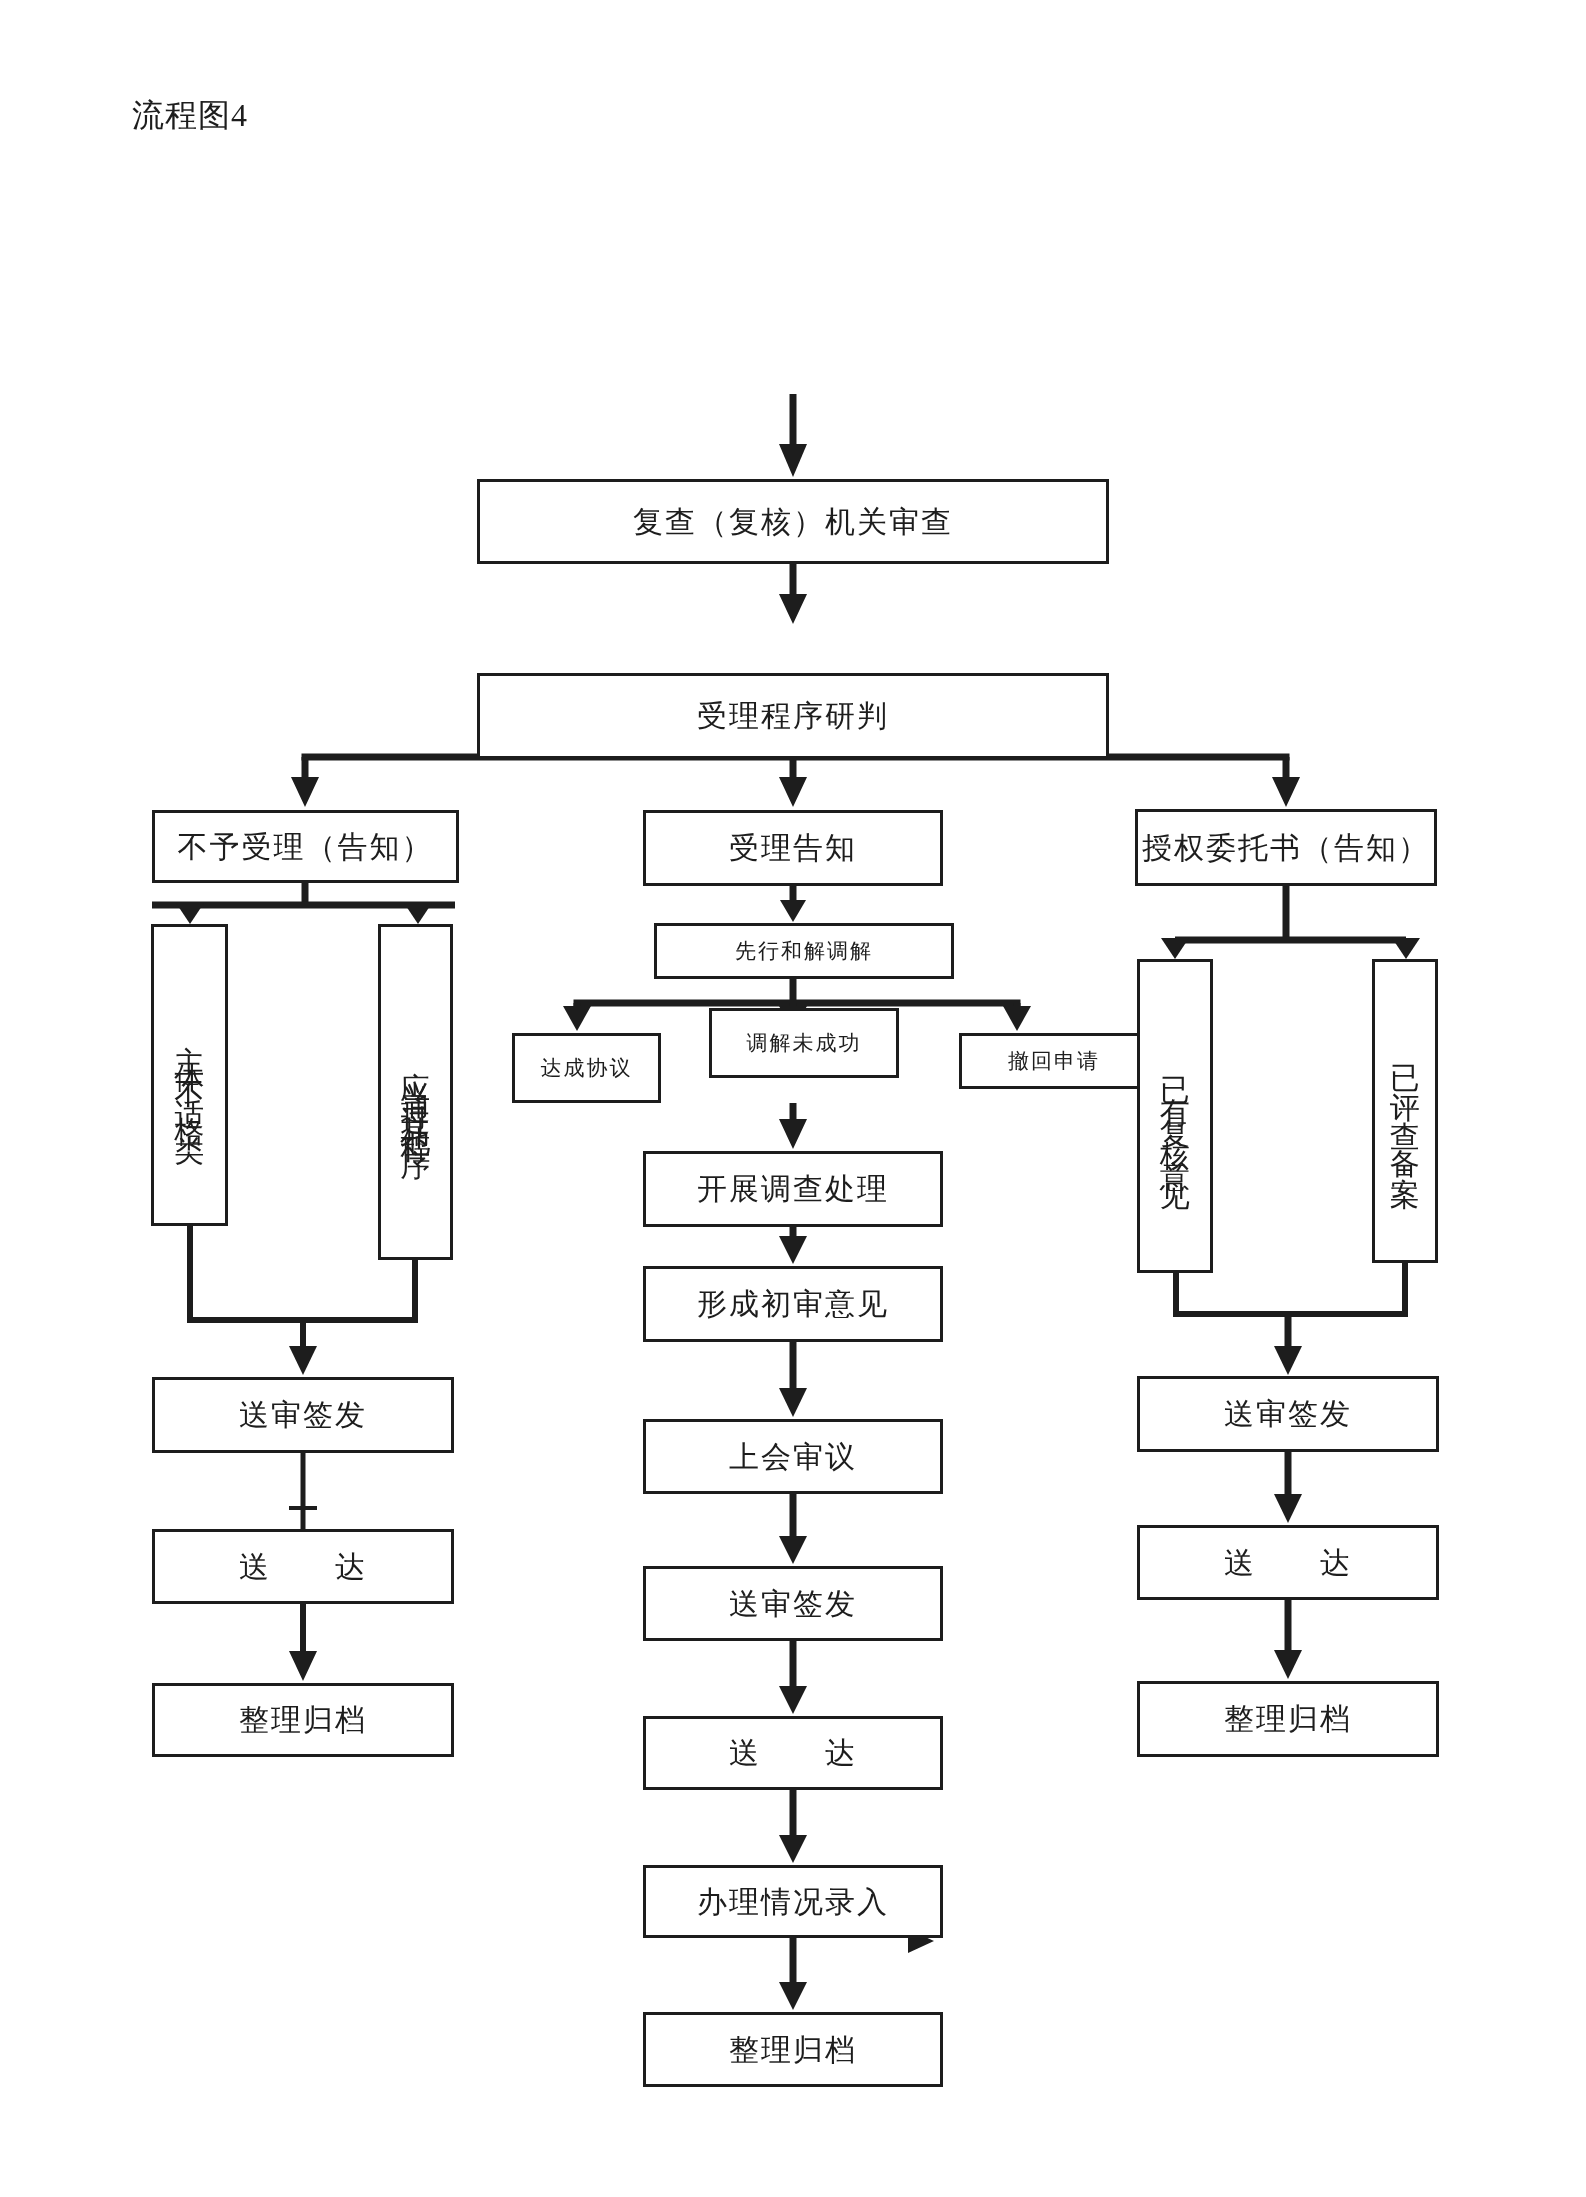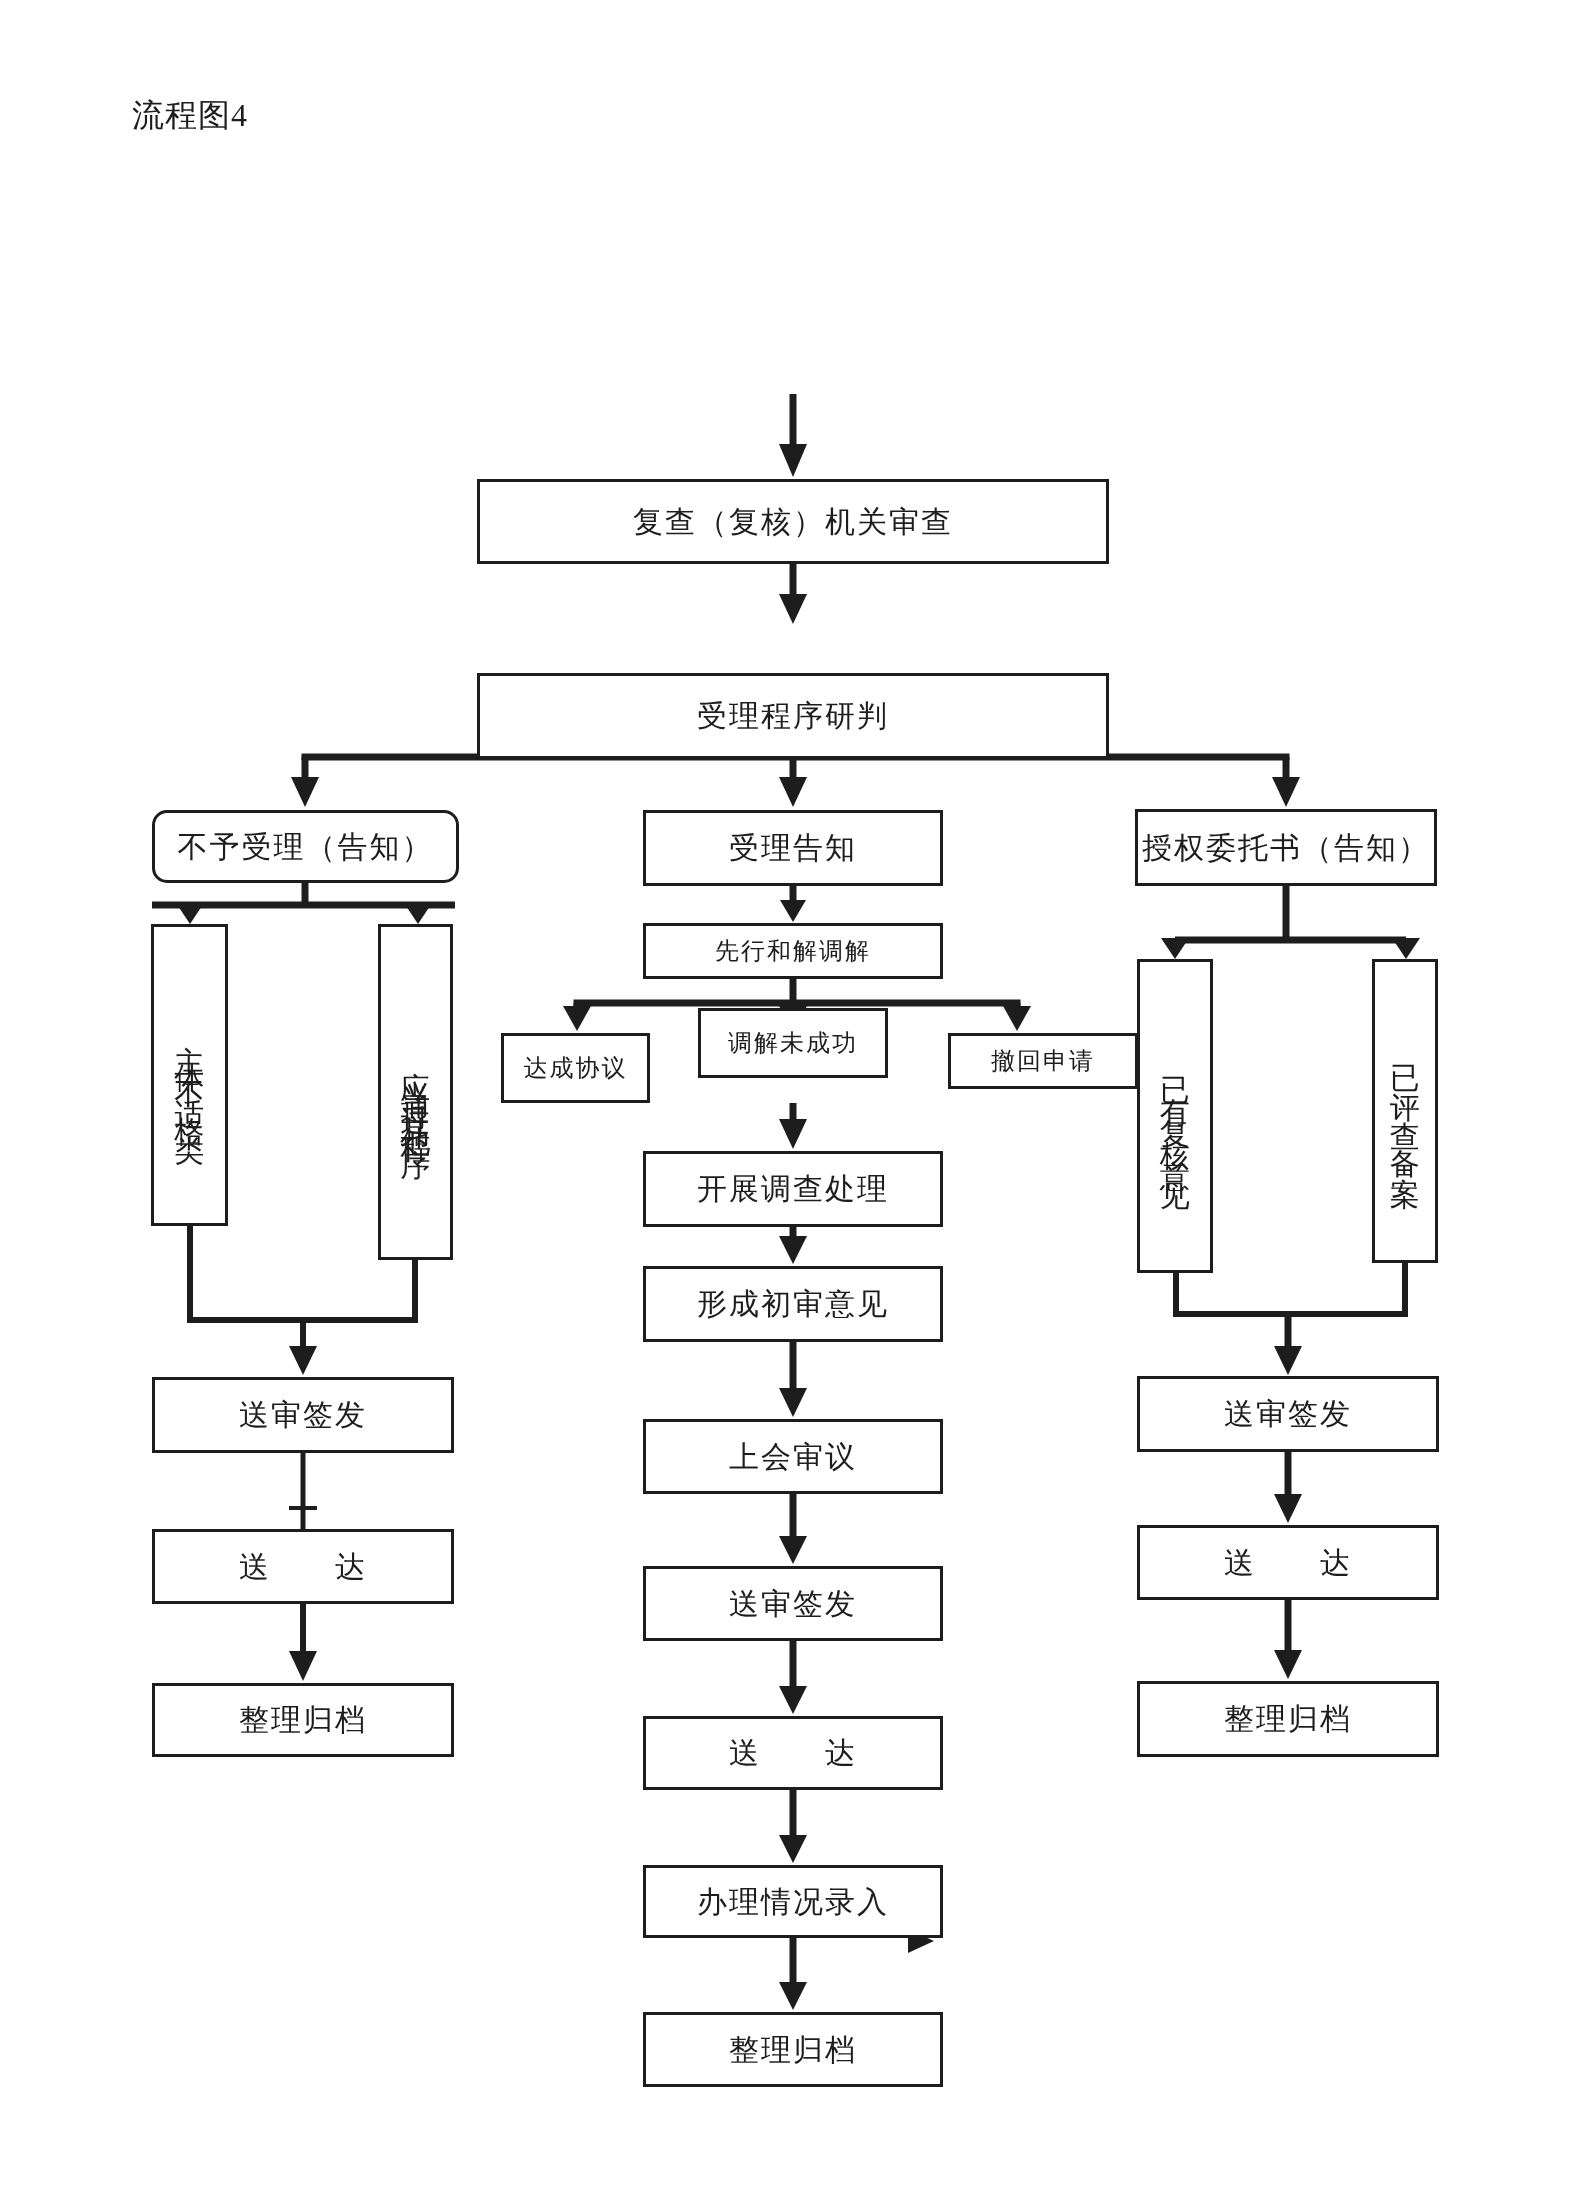--- a/index.html
+++ b/index.html
@@ -34,21 +34,21 @@
     display:flex;align-items:center;justify-content:center;
     font-size:30px;letter-spacing:2px;
     text-align:center;line-height:1.25;
   }
   .box.thin{border-width:2px;}
   .box .l1{font-size:25px;letter-spacing:2px;}
   .box .l2{
     font-family:"Liberation Serif","DejaVu Serif",serif;
     font-weight:700;font-size:21px;letter-spacing:0;margin-top:4px;
   }
-  .box.small{font-size:24px;}
+  .box.small{font-size:21px;margin-left:11px;}
   .vbox{
     writing-mode:vertical-rl;
     text-orientation:upright;
   }
   .vbox.sp18{letter-spacing:18px;}
   .vbox.sp11{letter-spacing:11px;}
   .vbox.sp21{letter-spacing:21px;}
   .vbox.sp28{letter-spacing:28px;}
 </style>
 </head>
@@ -185,21 +185,21 @@
     </g>
   </svg>
 
   <div class="corner-label">流程图4</div>
 
 
   <div class="box" style="left:477px;top:479px;width:632px;height:85px;">复查（复核）机关审查</div>
 
   <div class="box" style="left:477px;top:626px;width:632px;height:86px;margin-top:47px;">受理程序研判</div>
 
-  <div class="box" style="left:152px;top:810px;width:307px;height:73px;border-radius:15px;">不予受理（告知）</div>
+  <div class="box" style="left:152px;top:810px;width:307px;height:73px;">不予受理（告知）</div>
 
   <div class="box" style="left:643px;top:810px;width:300px;height:76px;">受理告知</div>
 
   <div class="box" style="left:1135px;top:809px;width:302px;height:77px;">授权委托书（告知）</div>
 
   <div class="box vbox sp18" style="left:151px;top:924px;width:77px;height:302px;">主体不适格类</div>
 
   <div class="box vbox sp11" style="left:378px;top:924px;width:75px;height:336px;">应当通过其他程序</div>
 
   <div class="box small" style="left:643px;top:923px;width:300px;height:56px;">先行和解调解</div>

